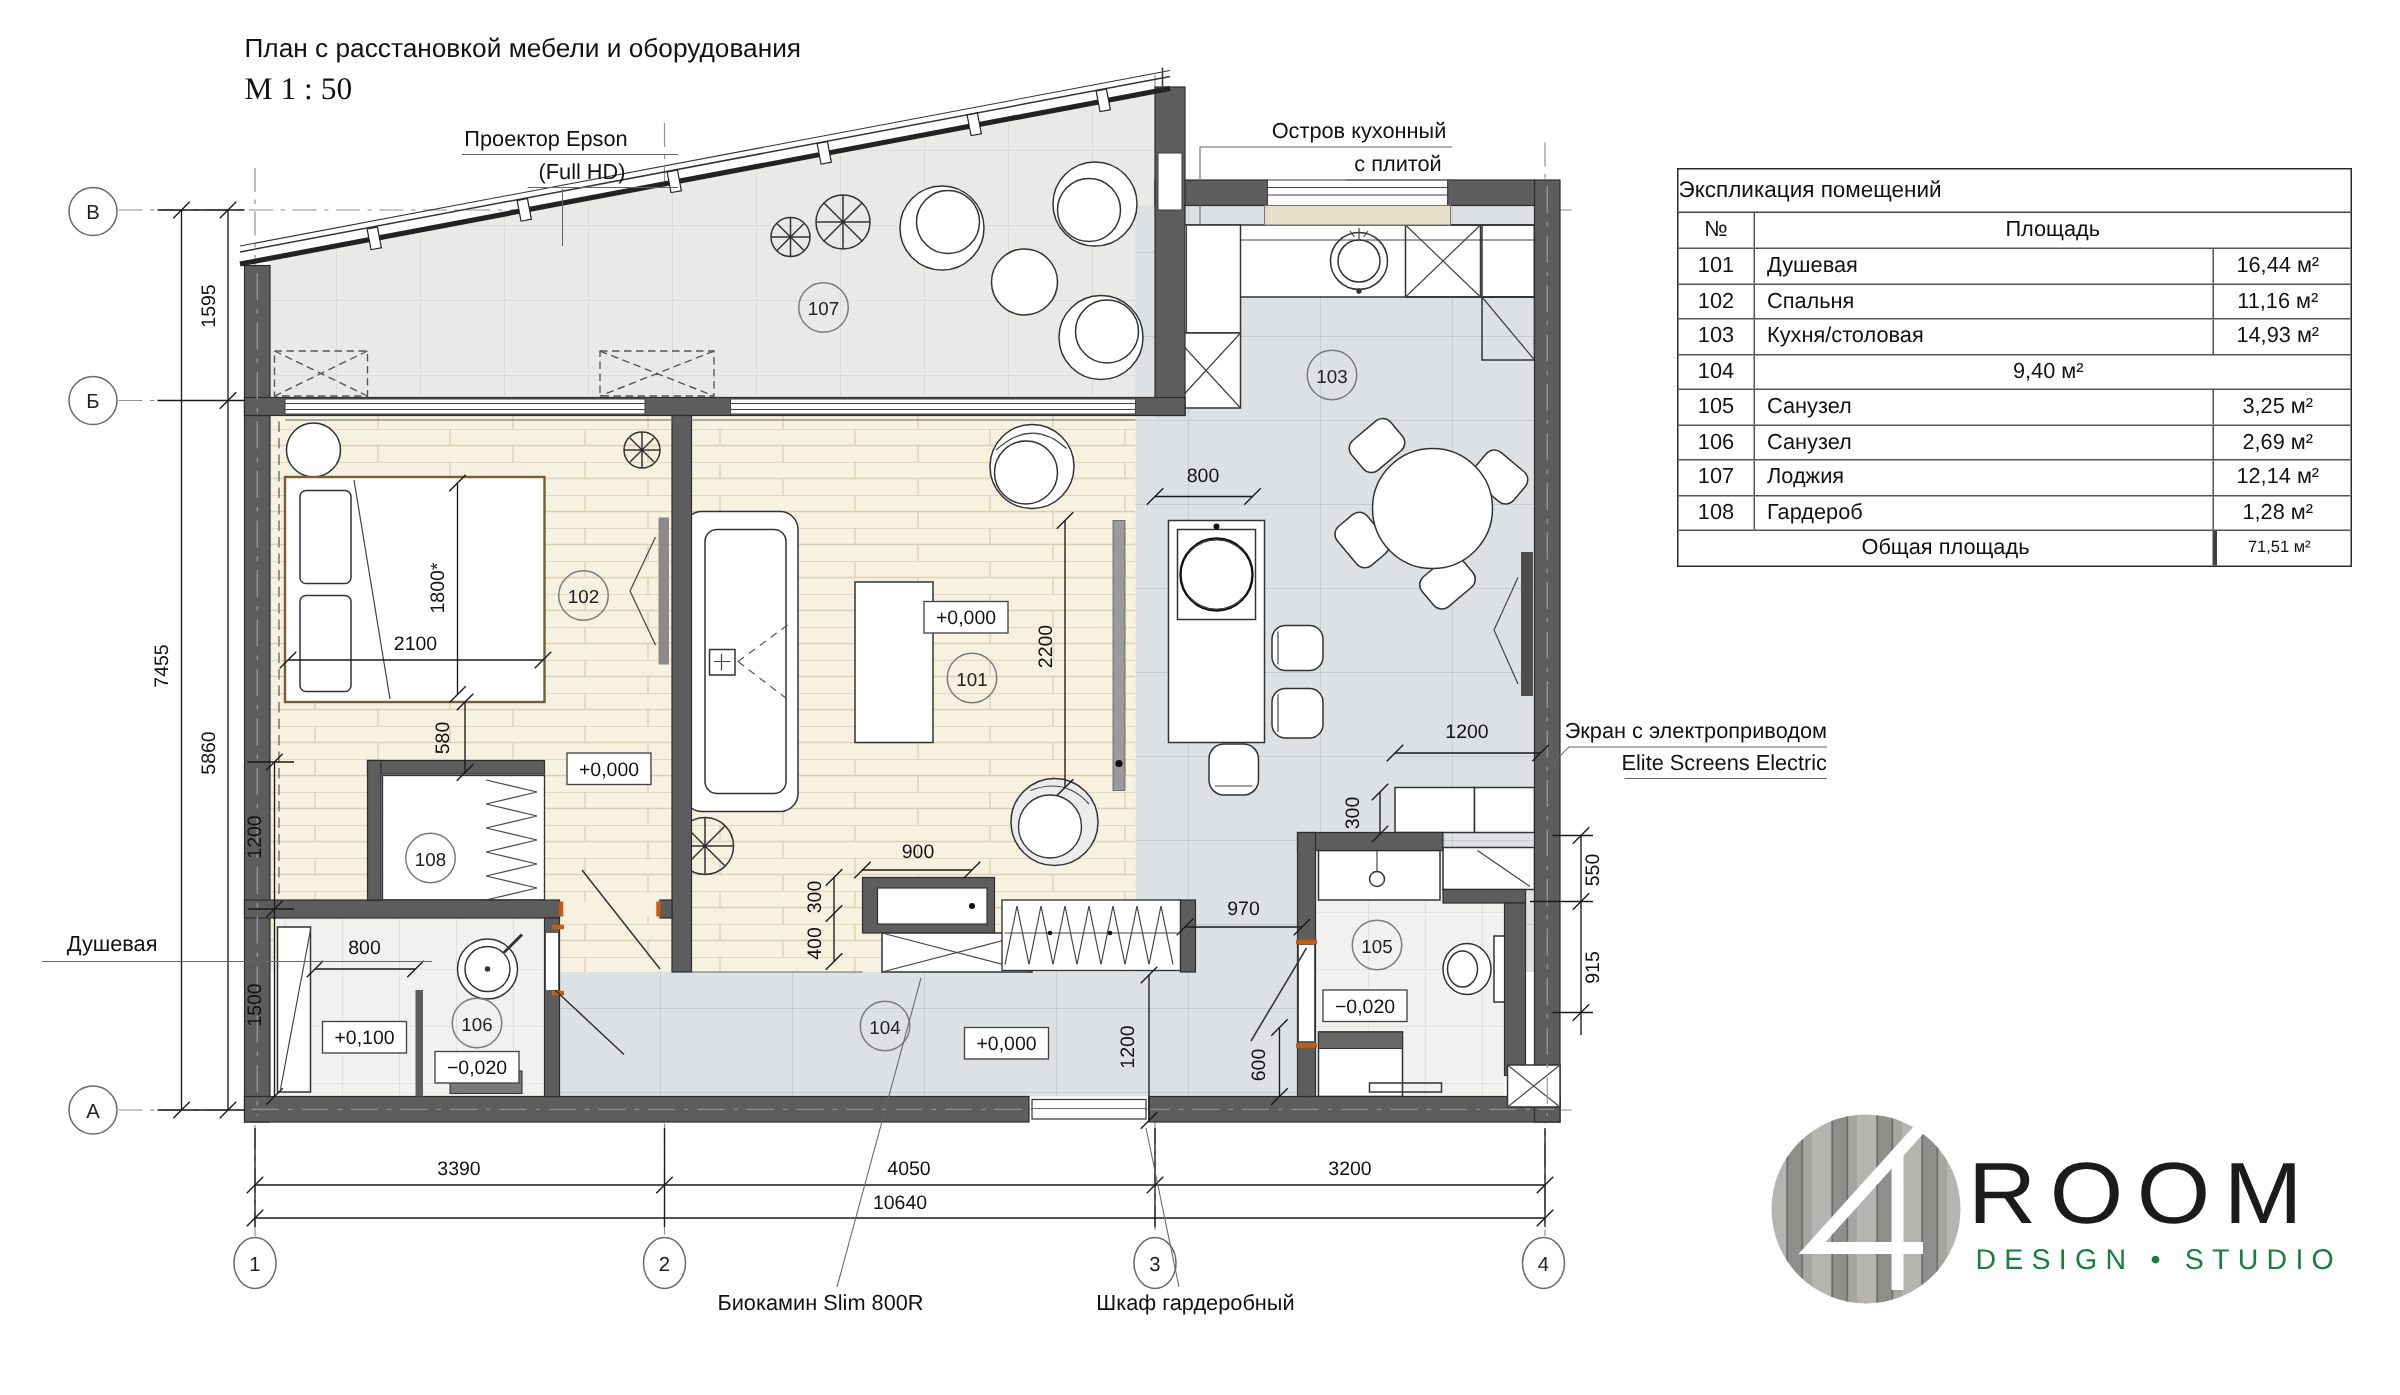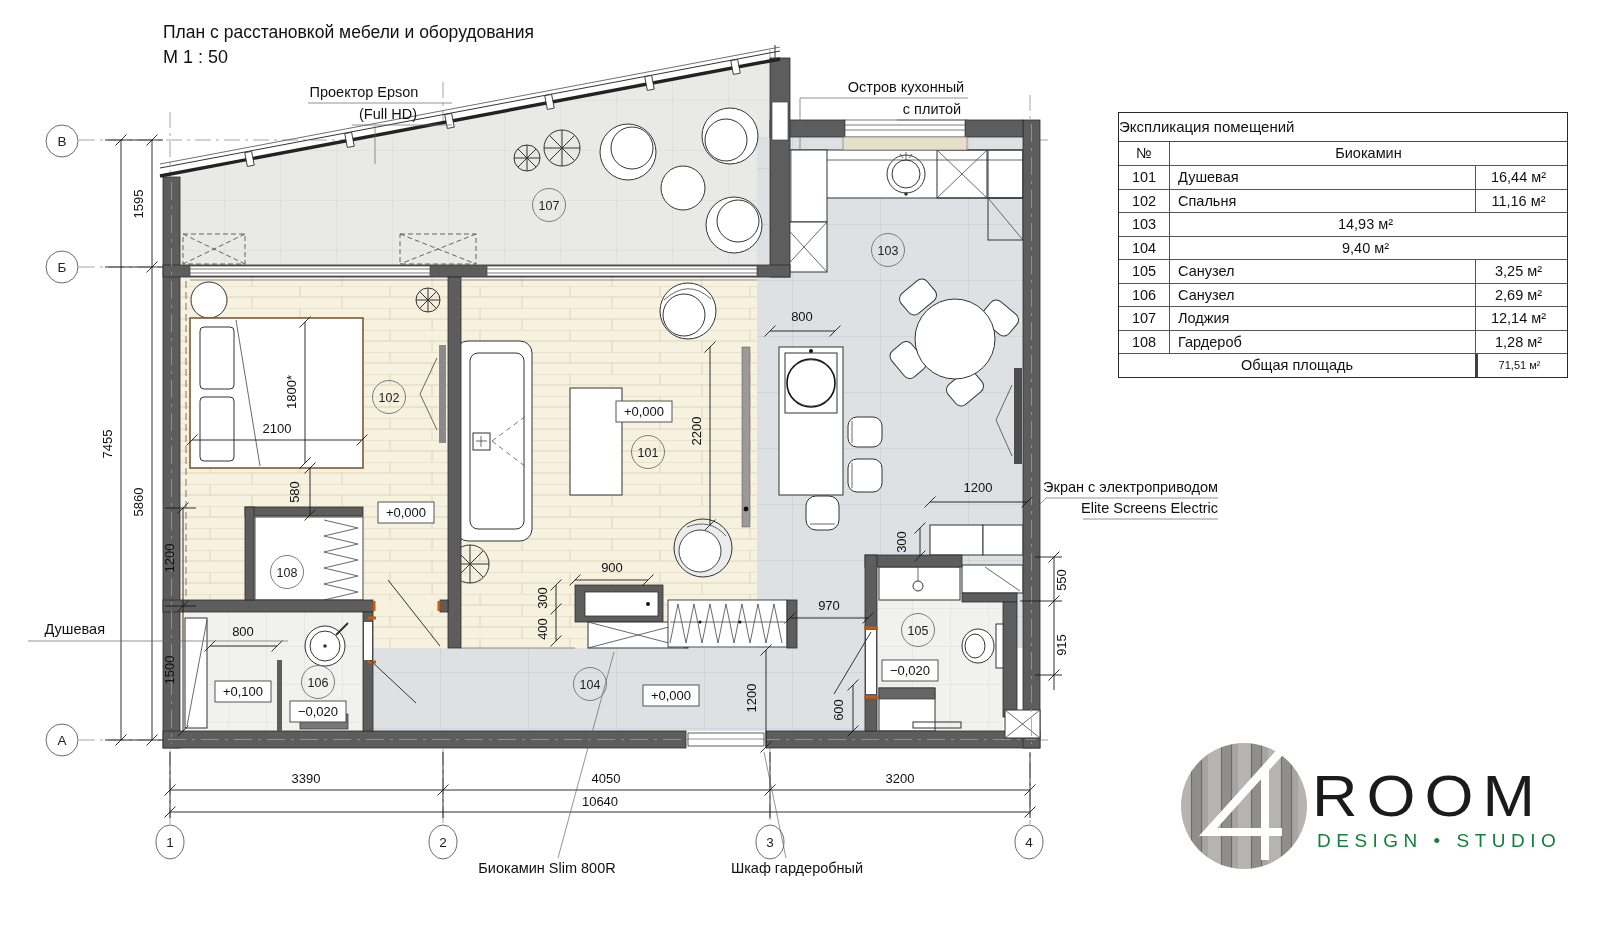--- a/index.html
+++ b/index.html
@@ -16,21 +16,21 @@
   .lvl rect{fill:#fff;stroke:#444;stroke-width:.9;}
   .lvl text{font-size:13px;fill:#111;text-anchor:middle;}
   .roomc circle{fill:none;stroke:#7c7c7c;stroke-width:1;}
   .roomc text{font-size:12.5px;fill:#222;text-anchor:middle;}
   .bub circle,.bub ellipse{fill:#fff;stroke:#6a6a6a;stroke-width:1;}
   .bub text{font-size:13.5px;fill:#222;text-anchor:middle;}
   .furnl{stroke:#444;stroke-width:.8;fill:none;}
   .hinge{stroke:#c75b12;stroke-width:3;}
   
   .page-title{position:absolute;left:163px;top:22px;font-size:17.5px;color:#111;}
-  .page-scale{position:absolute;left:163px;top:47px;font-size:18px;color:#111;}
+  .page-scale{position:absolute;left:163px;top:47px;font-size:21px;color:#111;font-family:Liberation Serif, serif;}
   
   .spec{position:absolute;left:1118px;top:112px;width:448px;border:1.6px solid #2a2a2a;background:#fff;color:#111;}
   .spec .t{height:28px;line-height:28px;text-align:left;font-size:15px;border-bottom:1px solid #444;}
   .spec .hrow,.spec .row,.spec .trow{display:flex;align-items:stretch;}
   .spec .hrow>div,.spec .row>div{border-left:1px solid #555;}
   .spec .hrow>div:first-child,.spec .row>div:first-child{border-left:none;}
   .spec .row,.spec .hrow{border-bottom:1px solid #555;}
   .spec .c-no{width:50px;text-align:center;flex:none;}
   .spec .c-name{width:306px;padding-left:8px;box-sizing:border-box;flex:none;}
   .spec .c-area{flex:1;text-align:center;padding-right:6px;box-sizing:border-box;}
@@ -574,34 +574,35 @@
       <line x1="558" y1="858" x2="614" y2="652" class="thin"></line>
       <text class="anntxt" x="797" y="873" text-anchor="middle">Шкаф гардеробный</text>
       <line x1="786" y1="858" x2="764" y2="752" class="thin"></line>
     </g>
   </svg>
 
   <div class="spec">
     <div class="t">Экспликация помещений</div>
     <div class="hrow">
       <div class="c-no">№</div>
-      <div class="c-area">Биокамин</div>
+      <div class="c-area">Площадь</div>
     </div>
     <div class="row">
         <div class="c-no">101</div>
         <div class="c-name">Душевая</div>
         <div class="c-area">16,44 м²</div>
       </div>
     <div class="row">
         <div class="c-no">102</div>
         <div class="c-name">Спальня</div>
         <div class="c-area">11,16 м²</div>
       </div>
     <div class="row">
         <div class="c-no">103</div>
+        <div class="c-name">Кухня/столовая</div>
         <div class="c-area">14,93 м²</div>
       </div>
     <div class="row">
         <div class="c-no">104</div>
         <div class="c-area">9,40 м²</div>
       </div>
     <div class="row">
         <div class="c-no">105</div>
         <div class="c-name">Санузел</div>
         <div class="c-area">3,25 м²</div>

